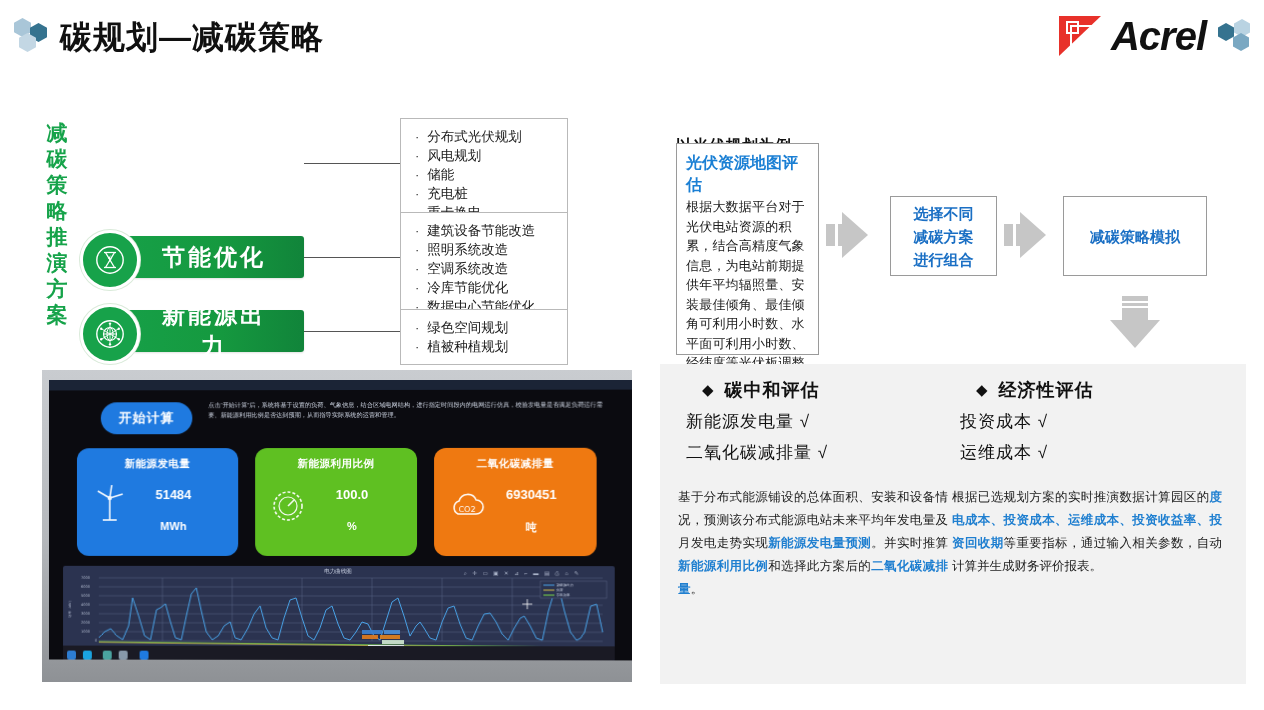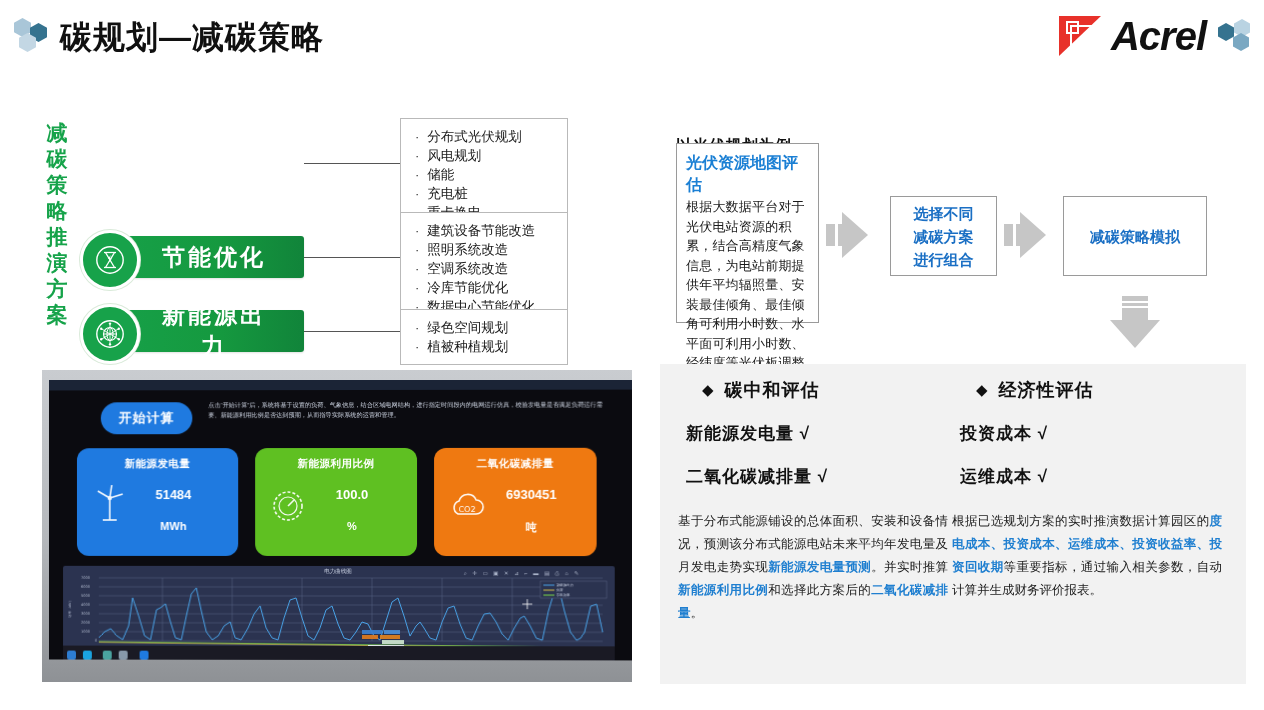--- a/index.html
+++ b/index.html
@@ -111,21 +111,21 @@
   }
   .panel-col{position:absolute;top:14px;width:270px;}
   .panel-col.left{left:18px;}
   .panel-col.right{left:292px;}
   .pc-title{
     font-size:18px;font-weight:bold;color:#111;letter-spacing:1px;margin-left:24px;
     display:flex;align-items:center;gap:10px;
   }
   .pc-title .dia{font-size:15px;}
   .pc-item{
-    font-size:17px;font-weight:bold;color:#111;letter-spacing:1px;margin-top:20px;margin-left:8px;
+    font-size:17px;font-weight:normal;color:#111;letter-spacing:1px;margin-top:8px;margin-left:8px;
   }
   .pc-para{
     font-size:12.5px;color:#1b1b1b;line-height:23px;margin-top:22px;text-align:justify;
   }
   .pc-para .hl{color:#1f7fd0;font-weight:bold;}
 
   
   .photo{
     position:absolute;left:42px;top:370px;width:590px;height:312px;overflow:hidden;
     background:#b9bcc0;
@@ -301,21 +301,21 @@
         </li>
       <li>
           <span class="dot">·</span>
           <span>植被种植规划</span>
         </li>
     </ul>
   </div>
 
   <div class="flow-title">以光伏规划为例</div>
 
-  <div class="flow-box" style="left:676px;top:143px;width:143px;height:180px;padding:8px 9px;">
+  <div class="flow-box" style="left:676px;top:143px;width:143px;height:212px;padding:8px 9px;">
     <div class="fb-head">光伏资源地图评估</div>
     <div class="fb-body">根据大数据平台对于光伏电站资源的积累，结合高精度气象信息，为电站前期提供年平均辐照量、安装最佳倾角、最佳倾角可利用小时数、水平面可利用小时数、经纬度等光伏板调整方案。</div>
   </div>
 
   <div class="arrow-r" style="left:826px;top:212px;">
     <div class="stem"></div>
       <div class="gapline"></div>
       <div class="head"></div>
   </div>
 

